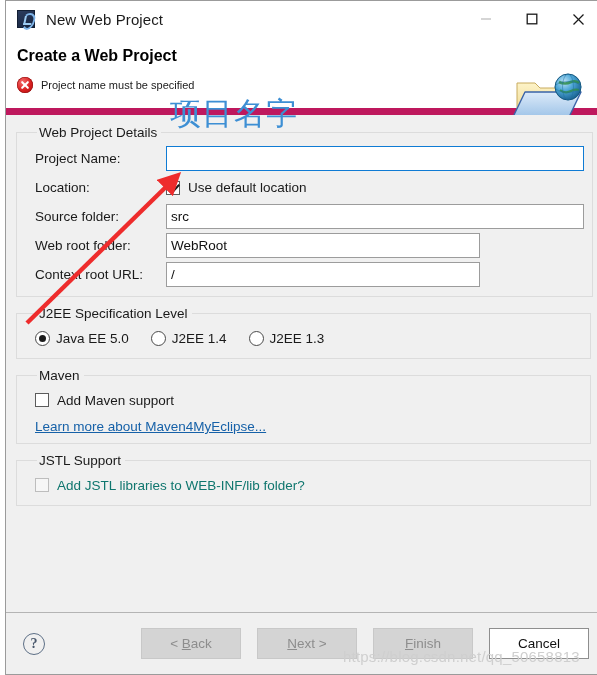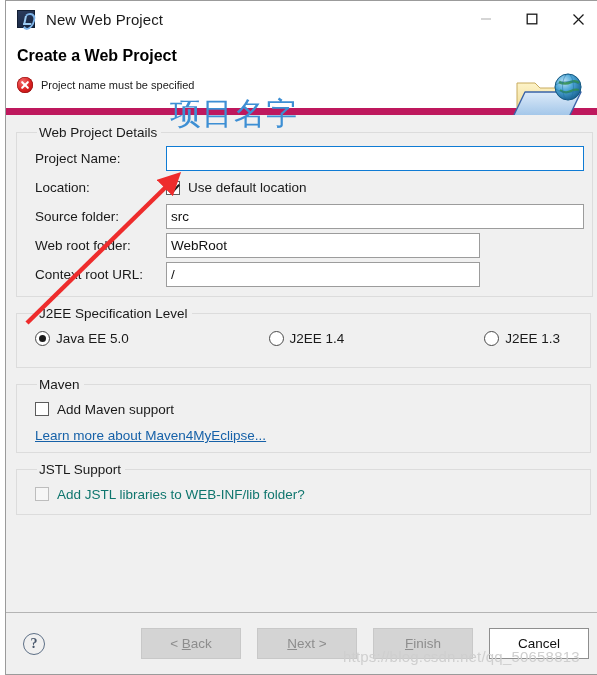--- a/index.html
+++ b/index.html
@@ -444,21 +444,21 @@
       </div>
 
       <div class="row">
         <div class="lbl">Context root URL:</div>
         <input class="tf w-narrow" type="text" autocomplete="off" value="/" style="">
       </div>
     </fieldset>
 
     <fieldset class="grp">
       <legend>J2EE Specification Level</legend>
-      <div class="row" style="height:22px;margin-bottom:9px;justify-content:space-between;">
+      <div class="row" style="height:22px;margin-bottom:0;">
         <span class="rdwrap">
           <span class="rd selected"></span>
           <span class="rd-label">Java EE 5.0</span>
         </span>
         <span class="rdwrap">
           <span class="rd"></span>
           <span class="rd-label">J2EE 1.4</span>
         </span>
         <span class="rdwrap">
           <span class="rd"></span>

